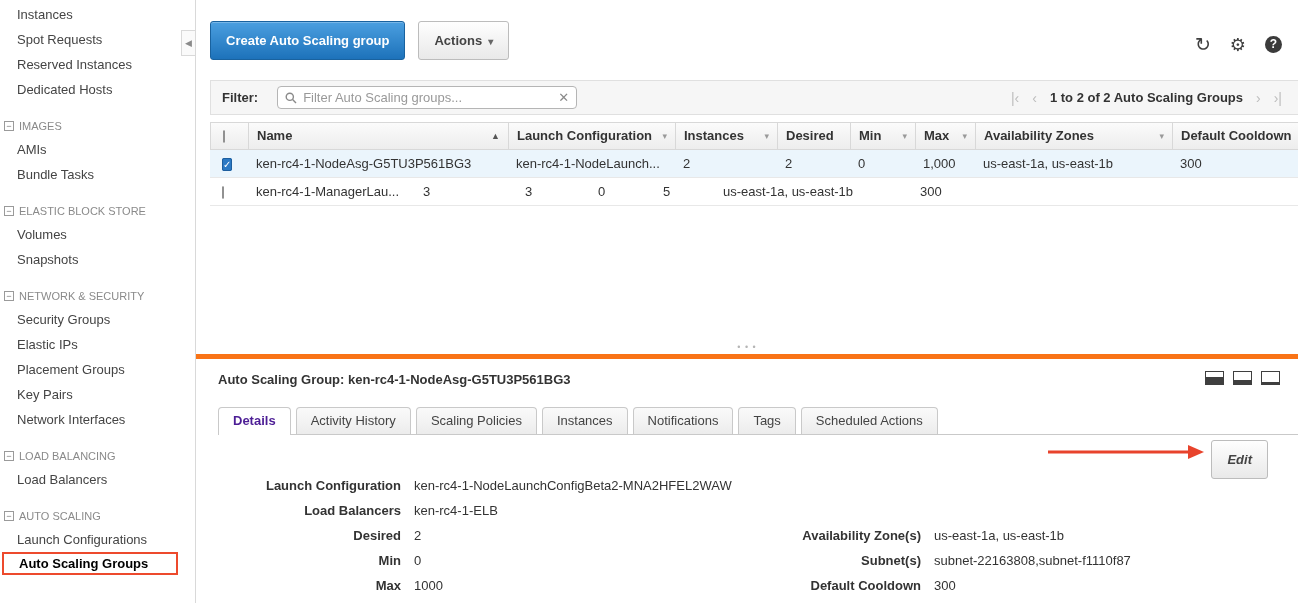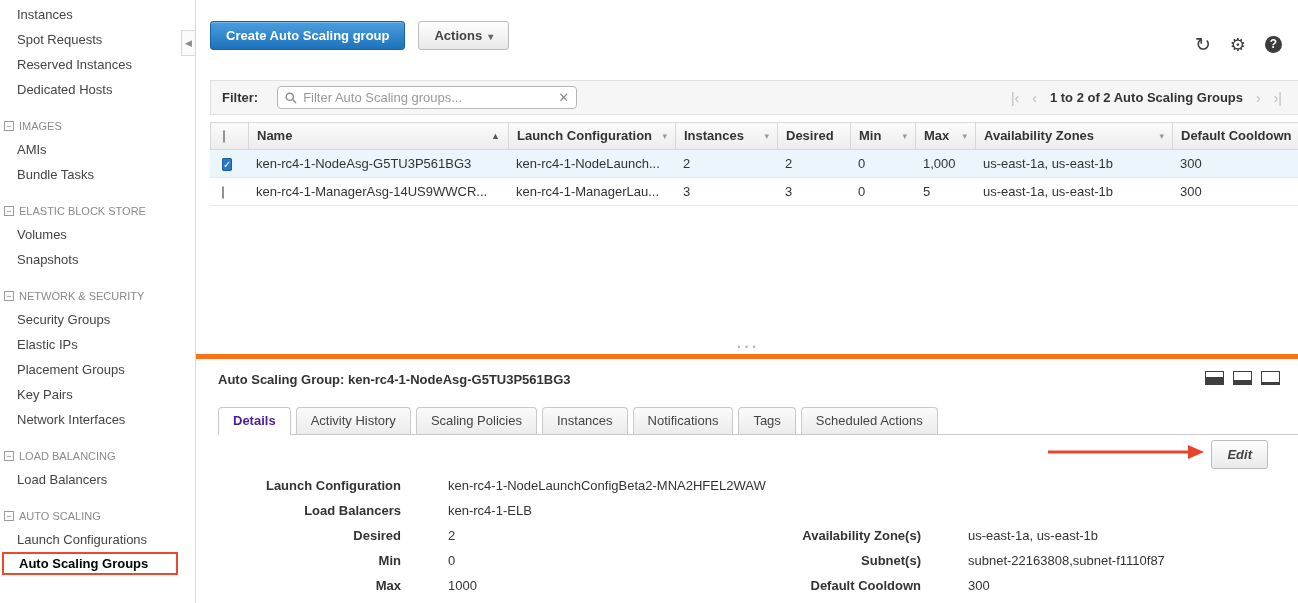--- a/index.html
+++ b/index.html
@@ -11,21 +11,21 @@
   .side-nav { padding-top:2px; }
   .s-item { height:25px; line-height:25px; padding-left:17px; color:#444; cursor:pointer; white-space:nowrap; }
   .s-item.selected { font-weight:bold; color:#000; border:2px solid #ed4a2d; height:23px; line-height:19px; padding-left:15px; width:176px; margin-left:2px; }
   .s-head { margin-top:13px; height:22px; padding-left:4px; color:#8a8a8a; font-size:11px; display:flex; align-items:center; gap:5px; }
   .box-minus { width:10px; height:10px; border:1px solid #9a9a9a; font-size:9px; line-height:8px; text-align:center; color:#777; flex:none; }
   .collapse-tab { position:absolute; right:0; top:30px; width:14px; height:26px; border:1px solid #d9d9d9; border-right:none; background:#fafafa; color:#8a8a8a; font-size:9px; display:flex; align-items:center; justify-content:center; cursor:pointer; }
 
   
   .main { position:absolute; left:196px; top:0; right:0; bottom:0; }
 
-  .btn { display:inline-block; height:29px; line-height:27px; padding:0 15px; border-radius:3px; font-weight:bold; font-size:13px; cursor:pointer; white-space:nowrap;text-align:right; }
+  .btn { display:inline-block; height:39px; line-height:27px; padding:0 15px; border-radius:3px; font-weight:bold; font-size:13px; cursor:pointer; white-space:nowrap;text-align:right; }
   .btn-primary { color:#fff; background:linear-gradient(#4b9fe0,#1d72ba); border:1px solid #19629f; box-shadow:inset 0 1px 0 rgba(255,255,255,.25); }
   .btn-default { color:#444; background:linear-gradient(#fefefe,#e9e9e9); border:1px solid #bcbcbc; }
   .toolbar { position:absolute; left:14px; top:21px; display:flex; gap:13px; }
   .caret { font-size:10px; color:#666; margin-left:6px; }
 
   .icon-cluster { position:absolute; right:16px; top:33px; display:flex; align-items:center; gap:19px; color:#3f3f3f; }
   .icon-refresh { font-size:19px; cursor:pointer; }
   .icon-gear { font-size:18px; cursor:pointer; }
   .icon-help { width:17px; height:17px; border-radius:50%; background:#3b3b3b; color:#fff; font-size:12px; font-weight:bold; text-align:center; line-height:17px; cursor:pointer; }
 
@@ -78,21 +78,21 @@
   .edit-btn { position:absolute; right:30px; top:81px;font-style:italic; }
   .anno-arrow { position:absolute; right:92px; top:84px; width:160px; height:18px; pointer-events:none; }
 
   .fields { position:absolute; left:22px; top:114px; right:0; bottom:0; }
   .fcol-left { position:absolute; left:0; top:0; width:680px; }
   .fcol-right { position:absolute; left:518px; top:50px; width:560px; }
   .frow { display:flex; height:25px; line-height:25px; }
   .flabel { font-weight:bold; text-align:right; flex:none; }
   .fcol-left .flabel { width:196px; padding-right:13px; }
   .fcol-right .flabel { width:198px; padding-right:13px; }
-  .fvalue { white-space:nowrap;margin-left:34px; }
+  .fvalue { white-space:nowrap; }
 </style>
 </head>
 <body>
 
 <aside class="sidebar">
   <nav class="side-nav">
     <div class="s-item">Instances</div>
     <div class="s-item">Spot Requests</div>
     <div class="s-item">Reserved Instances</div>
     <div class="s-item">Dedicated Hosts</div>
@@ -192,21 +192,20 @@
         <div class="cell col-inst">2</div>
         <div class="cell col-des">2</div>
         <div class="cell col-min">0</div>
         <div class="cell col-max">1,000</div>
         <div class="cell col-az">us-east-1a, us-east-1b</div>
         <div class="cell col-cd">300</div>
       </div>
 
       <div class="g-row">
         <div class="cell col-check"><span class="ckbox"></span></div>
-        <div class="cell col-name">ken-rc4-1-ManagerAsg-14US9WWCR...</div>
         <div class="cell col-lc">ken-rc4-1-ManagerLau...</div>
         <div class="cell col-inst">3</div>
         <div class="cell col-des">3</div>
         <div class="cell col-min">0</div>
         <div class="cell col-max">5</div>
         <div class="cell col-az">us-east-1a, us-east-1b</div>
         <div class="cell col-cd">300</div>
       </div>
     </div>
   </div>

